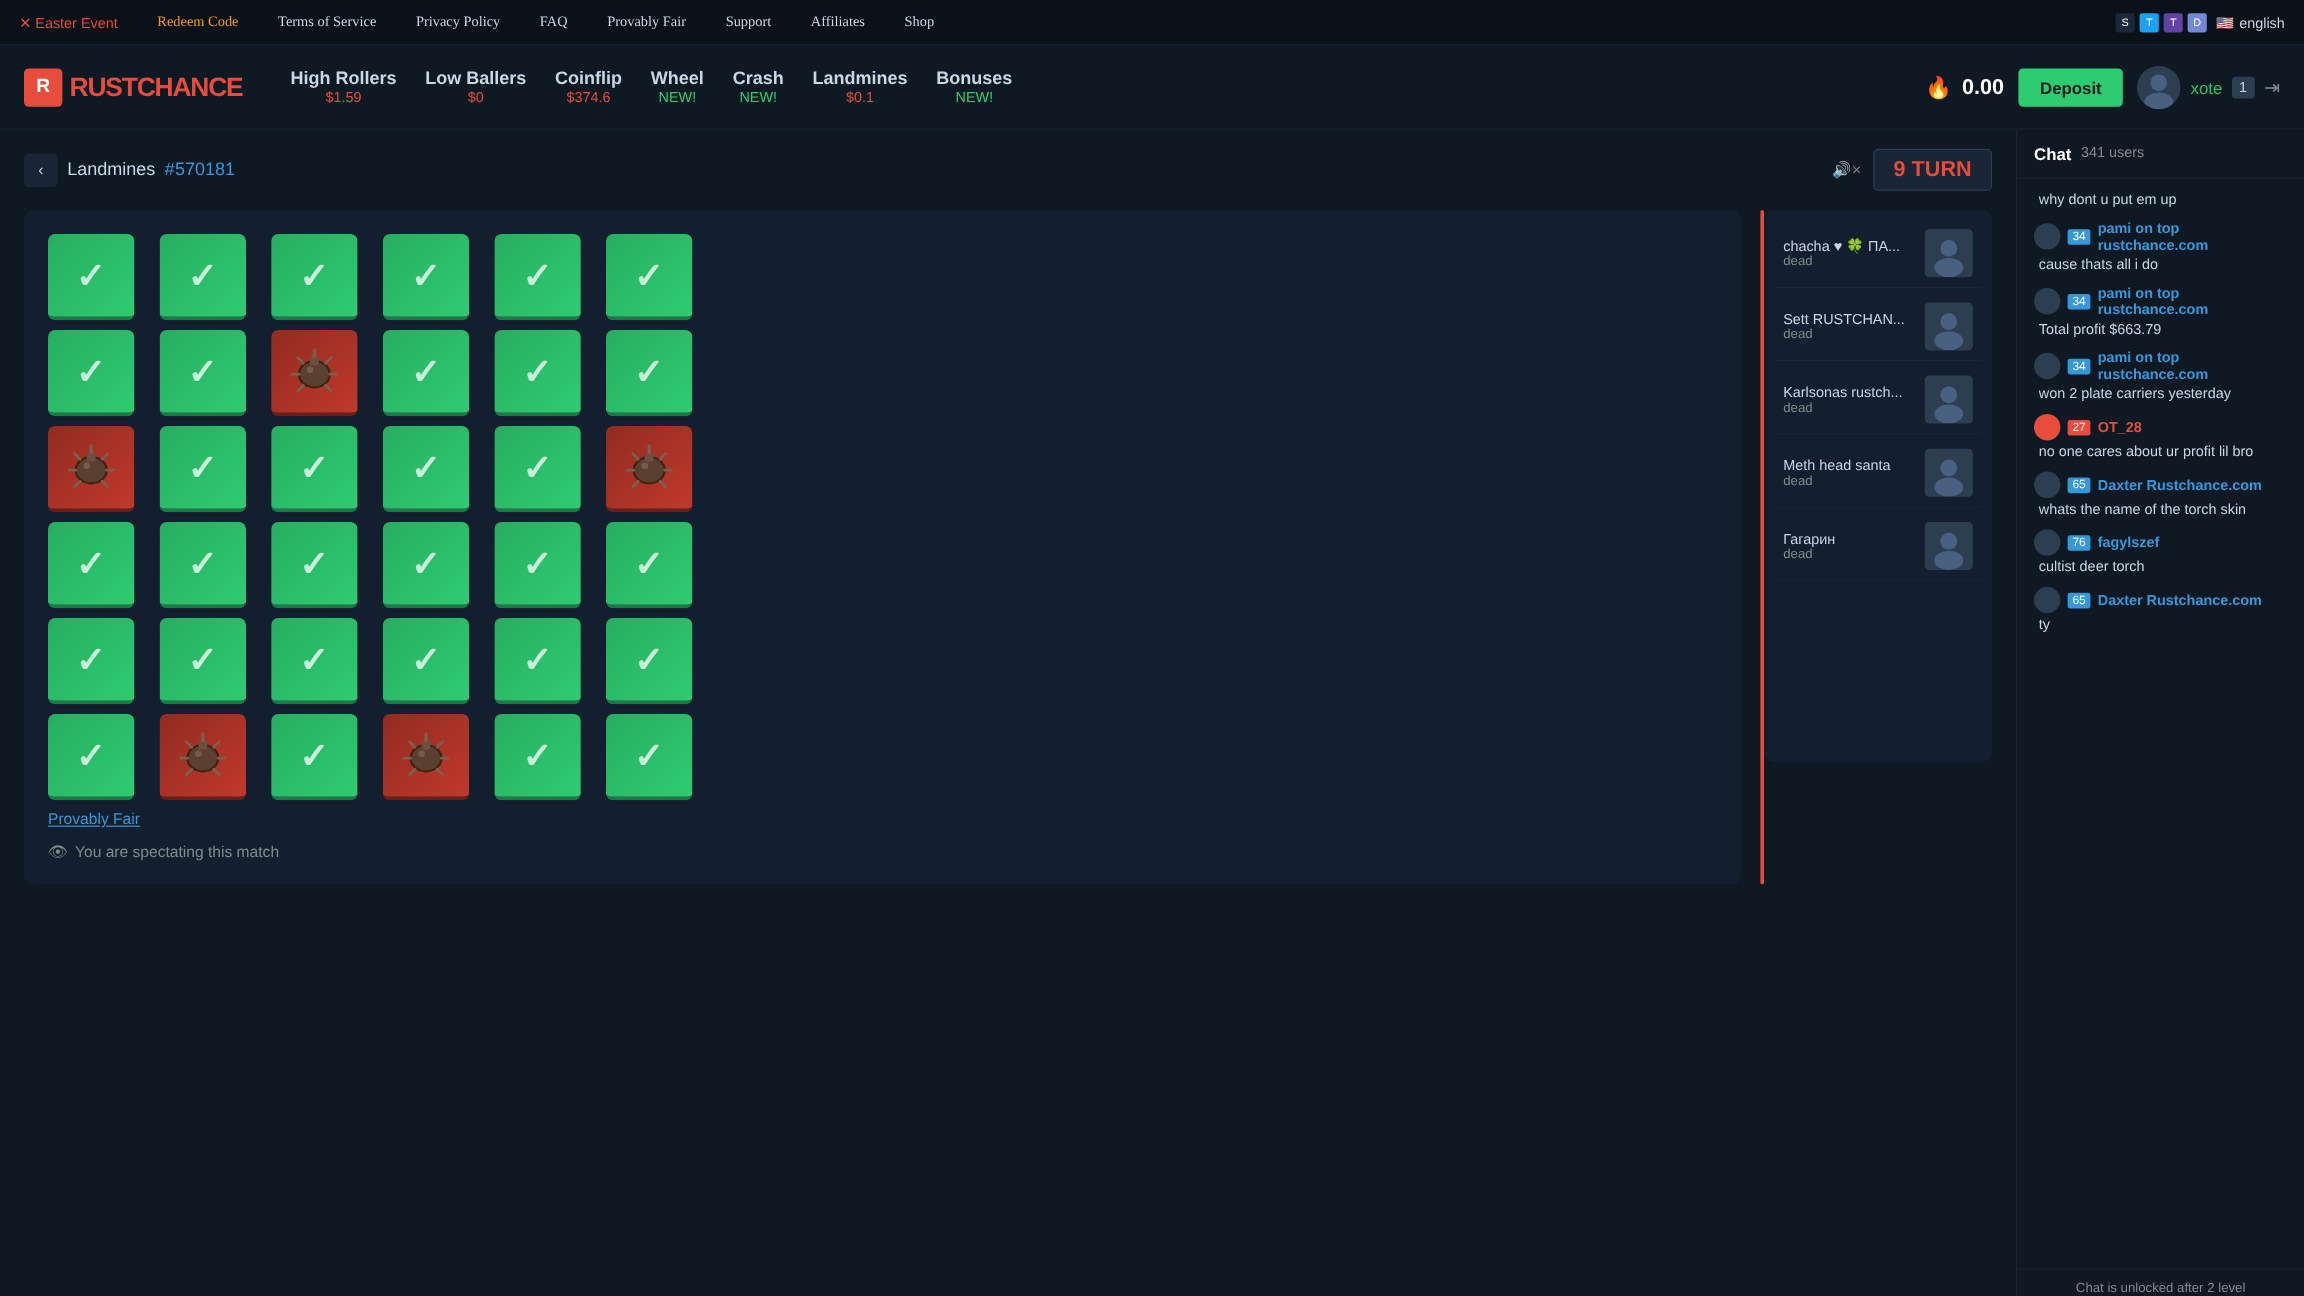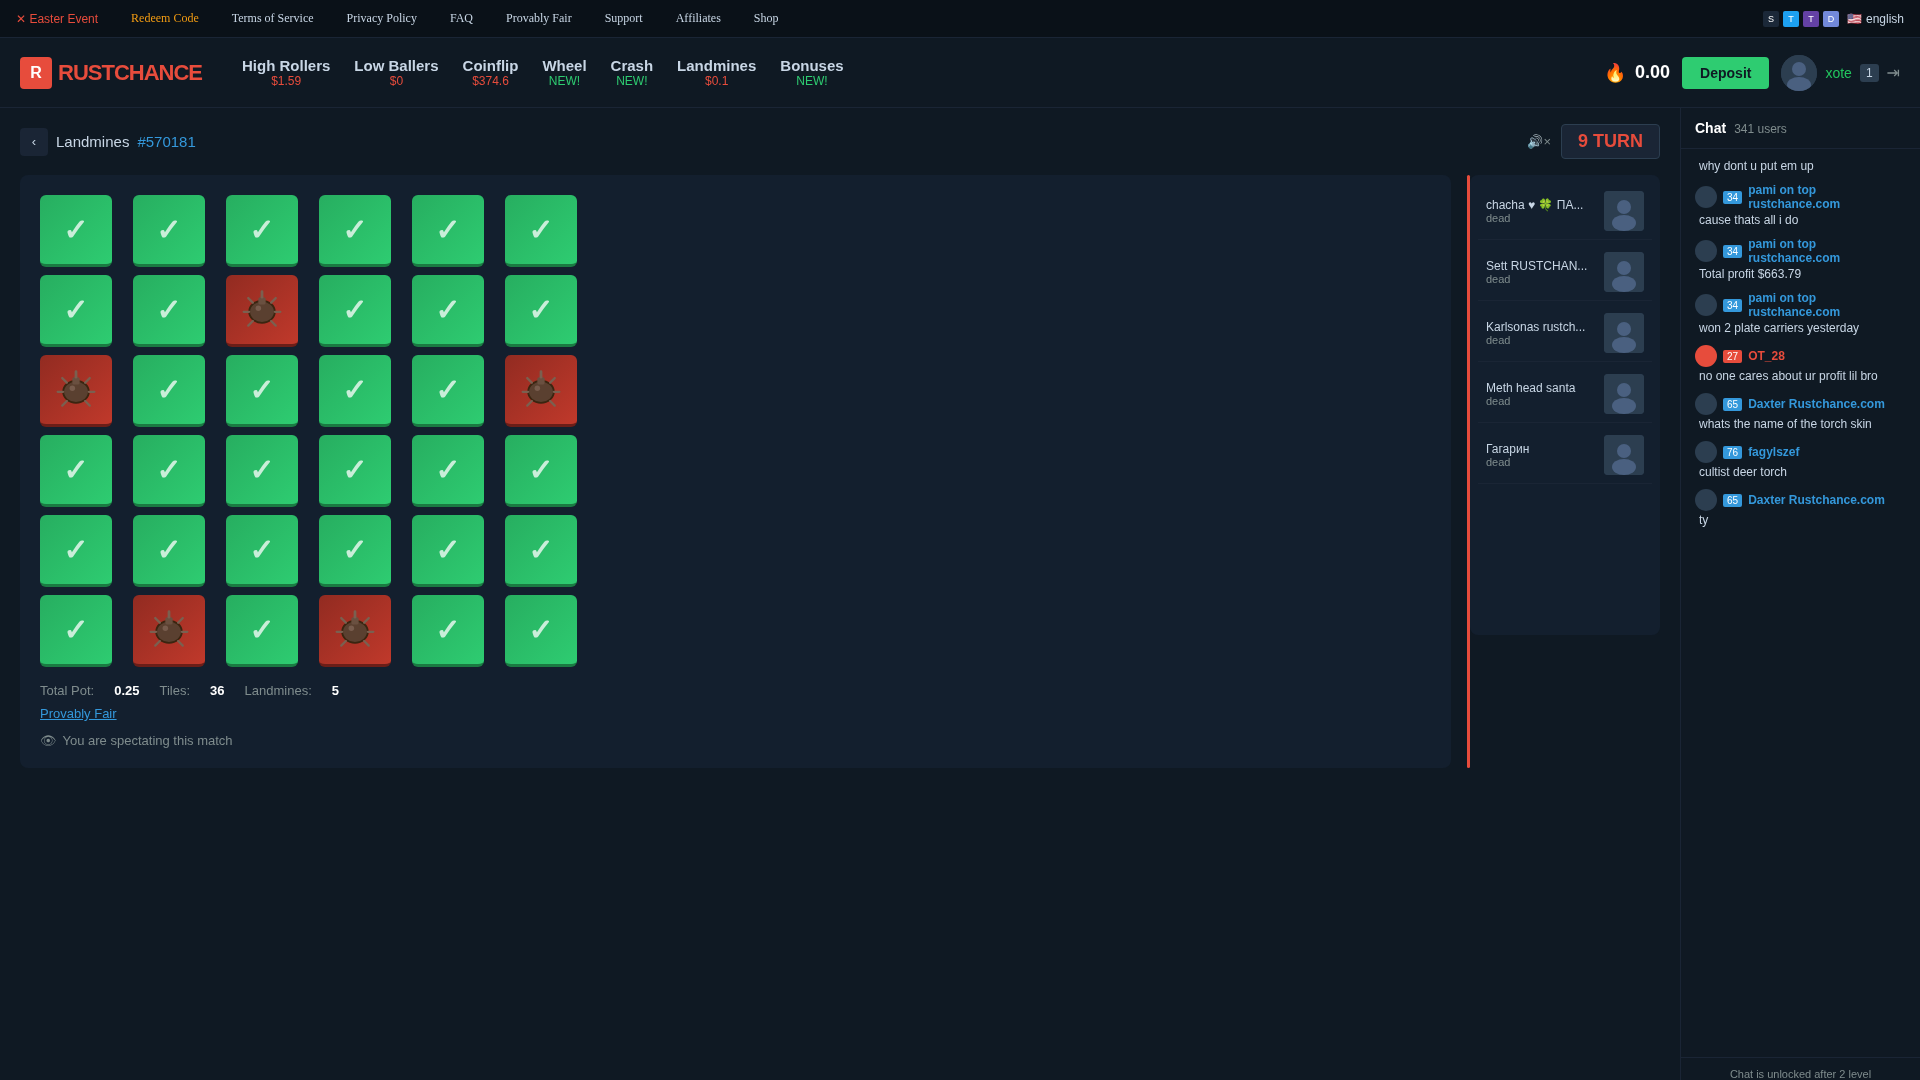--- a/index.html
+++ b/index.html
@@ -331,21 +331,21 @@
       width: 240px;
       background: #0f1923;
       border-left: 1px solid #1a2535;
       display: flex;
       flex-direction: column;
     }
     .chat-header {
       padding: 12px 14px;
       border-bottom: 1px solid #1a2535;
       display: flex;
-      align-items: flex-end;
+      align-items: flex-start;
       gap: 8px;
     }
     .chat-title { font-size: 14px; font-weight: bold; color: white; }
     .chat-users { font-size: 12px; color: #7f8c8d; }
     .chat-messages {
       flex: 1;
       overflow-y: auto;
       padding: 10px 14px;
       display: flex;
       flex-direction: column;
@@ -667,28 +667,20 @@
         <circle cx="20" cy="22" r="3" fill="#8a7060" opacity="0.6"></circle>
       </svg>
             </div>
             <div class="tile tile-safe">
               <span style="font-size: 30px; font-weight: bold; color: rgba(255, 255, 255, 0.75);">✓</span>
             </div>
             <div class="tile tile-safe">
               <span style="font-size: 30px; font-weight: bold; color: rgba(255, 255, 255, 0.75);">✓</span>
             </div>
           </div>
-        <div class="game-info">
-          <span class="game-info-label">Total Pot:</span>
-          <span class="game-info-value">0.25</span>
-          <span class="game-info-label">Tiles:</span>
-          <span class="game-info-value">36</span>
-          <span class="game-info-label">Landmines:</span>
-          <span class="game-info-value">5</span>
-        </div>
         <a class="provably-fair-link">Provably Fair</a>
         <div class="spectating-notice">
           <span>👁</span>
           <span>You are spectating this match</span>
         </div>
       </div>
 
       <div style="display:flex; gap:0;">
         <div class="red-divider"></div>
         <div class="players-sidebar" id="players-list">

